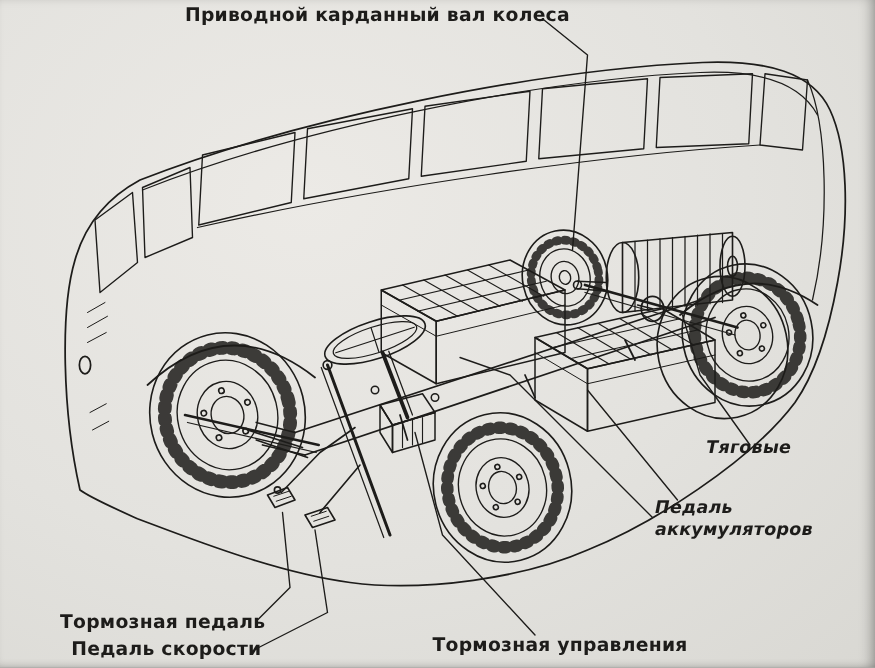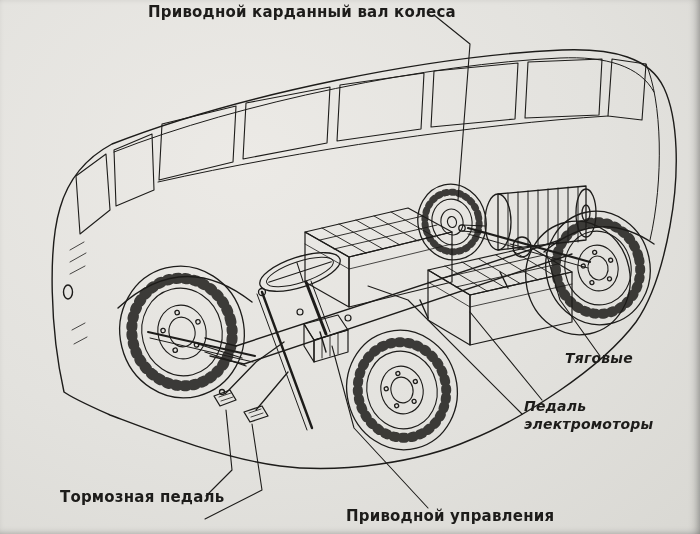--- a/index.html
+++ b/index.html
@@ -199,19 +199,20 @@
         <path d="M 205,519 L 262,490 L 252,424"></path>
       </g>
     </g>
   </svg>
 
   <div class="lbl" style="left:148px;top:4px">Приводной карданный вал колеса</div>
 
   <div class="lbl small" style="left:565px;top:350px">Тяговые</div>
 
   <div class="lbl small" style="left:524px;top:398px">Педаль</div>
-  <div class="lbl small" style="left:524px;top:416px">электромоторы</div>
-
-  <div class="lbl" style="left:346px;top:508px">Приводной управления</div>
-
-  <div class="lbl" style="left:60px;top:489px">Тормозная педаль</div>
+  <div class="lbl small" style="left:524px;top:416px">аккумуляторов</div>
+
+  <div class="lbl" style="left:346px;top:508px">Тормозная управления</div>
+
+  <div class="lbl" style="left:48px;top:489px">Тормозная педаль</div>
+  <div class="lbl" style="left:57px;top:511px">Педаль скорости</div>
 
 </div>
 
 </body></html>

